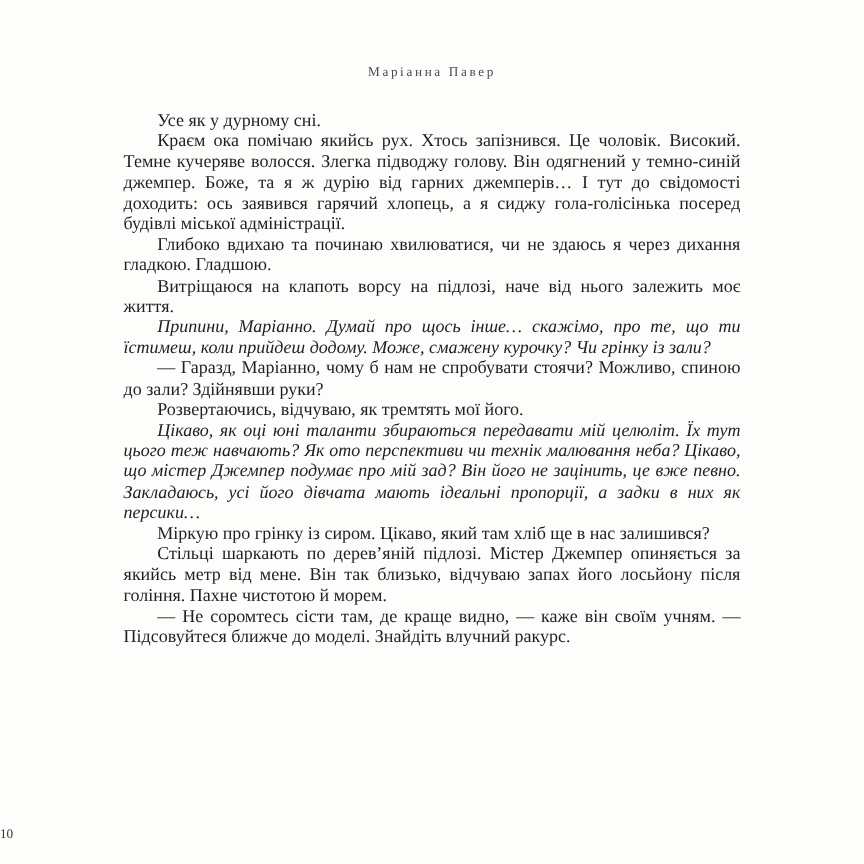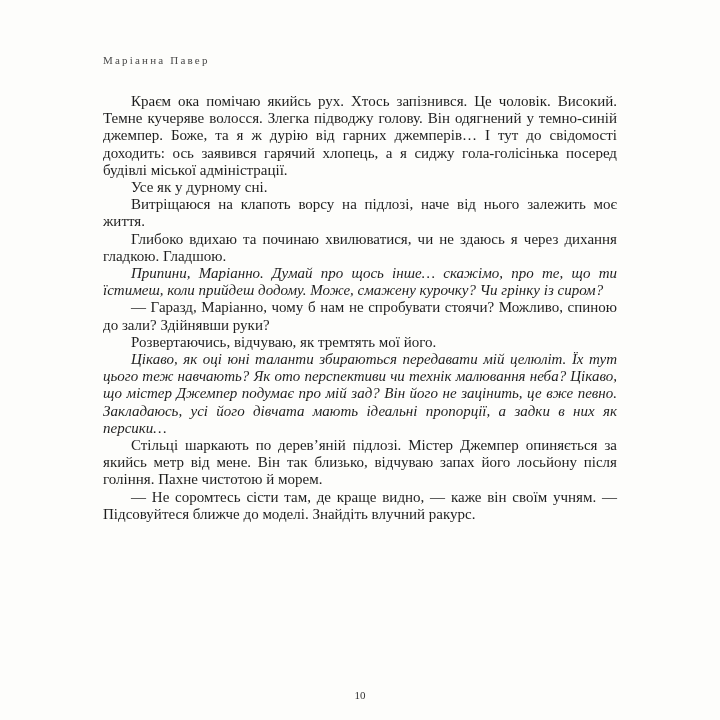--- a/index.html
+++ b/index.html
@@ -14,21 +14,21 @@
       color: #1e1e1e;
       position: relative;
       overflow: hidden;
     }
     .page {
       width: 514px;
       margin: 0 auto;
       padding-top: 54px;
     }
     .running-head {
-      text-align: left;
+      text-align: center;
       font-size: 11px;
       letter-spacing: 2.2px;
       color: #4a4a4a;
       margin-bottom: 27px;
     }
     .body-text p {
       margin: 0;
       font-size: 15px;
       line-height: 17.2px;
       text-align: justify;
@@ -36,40 +36,41 @@
       color: #1e1e1e;
     }
     .body-text p.italic {
       font-style: italic;
     }
     .folio {
       position: absolute;
       left: 0;
       right: 0;
       bottom: 19px;
-      text-align: center;
+      text-align: left;
       font-size: 11px;
       color: #333333;
     }
   </style>
 </head>
 <body>
 
 <div class="page">
 
   <div class="running-head">Маріанна Павер</div>
 
   <div class="body-text">
+    <p>Усе як у дурному сні.</p>
     <p>Краєм ока помічаю якийсь рух. Хтось запізнився. Це чоловік. Високий. Темне кучеряве волосся. Злегка підводжу голову. Він одягнений у темно-синій джемпер. Боже, та я ж дурію від гарних джемперів… І тут до свідомості доходить: ось заявився гарячий хлопець, а я сиджу гола-голісінька посеред будівлі міської адміністрації.</p>
-    <p>Усе як у дурному сні.</p>
+    <p>Глибоко вдихаю та починаю хвилюватися, чи не здаюсь я через дихання гладкою. Гладшою.</p>
     <p>Витріщаюся на клапоть ворсу на підлозі, наче від нього залежить моє життя.</p>
-    <p>Глибоко вдихаю та починаю хвилюватися, чи не здаюсь я через дихання гладкою. Гладшою.</p>
-    <p class="italic">Припини, Маріанно. Думай про щось інше… скажімо, про те, що ти їстимеш, коли прийдеш додому. Може, смажену курочку? Чи грінку із сиром?</p>
+    <p class="italic">Припини, Маріанно. Думай про щось інше… скажімо, про те, що ти їстимеш, коли прийдеш додому. Може, смажену курочку? Чи грінку із зали?</p>
     <p>— Гаразд, Маріанно, чому б нам не спробувати стоячи? Можливо, спиною до зали? Здійнявши руки?</p>
     <p>Розвертаючись, відчуваю, як тремтять мої його.</p>
     <p class="italic">Цікаво, як оці юні таланти збираються передавати мій целюліт. Їх тут цього теж навчають? Як ото перспективи чи технік малювання неба? Цікаво, що містер Джемпер подумає про мій зад? Він його не зацінить, це вже певно. Закладаюсь, усі його дівчата мають ідеальні пропорції, а задки в них як персики…</p>
+    <p>Міркую про грінку із сиром. Цікаво, який там хліб ще в нас залишився?</p>
     <p>Стільці шаркають по дерев’яній підлозі. Містер Джемпер опиняється за якийсь метр від мене. Він так близько, відчуваю запах його лосьйону після гоління. Пахне чистотою й морем.</p>
     <p>— Не соромтесь сісти там, де краще видно, — каже він своїм учням. — Підсовуйтеся ближче до моделі. Знайдіть влучний ракурс.</p>
   </div>
 
 </div>
 
 <div class="folio">10</div>
 
 </body></html>

